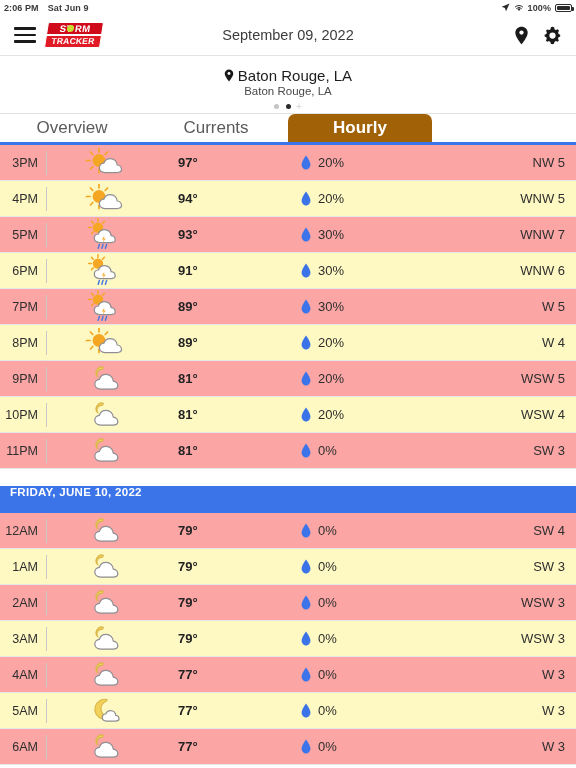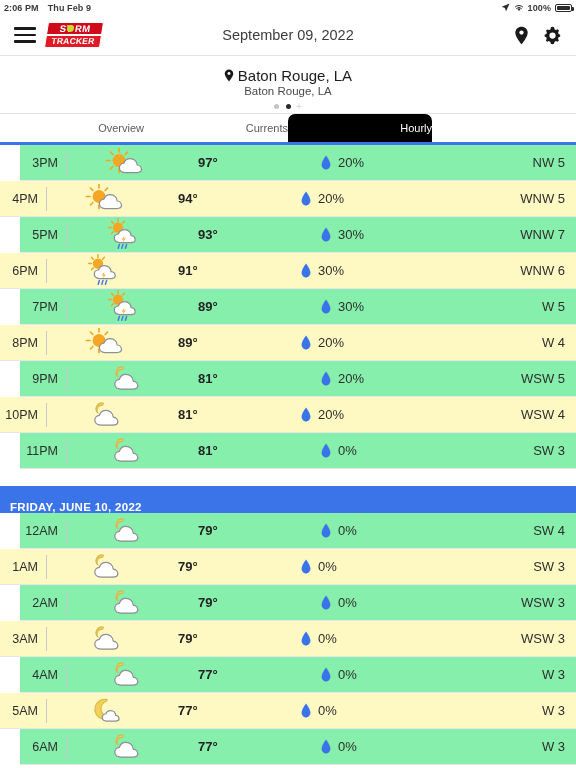--- a/index.html
+++ b/index.html
@@ -96,70 +96,70 @@
   .dots .plus { font-size: 11px; color: #d8d8d8; line-height: 5px; margin-left: -2px; }
 
   
   .tabs {
     height: 31px; position: relative;
     display: flex; align-items: flex-end;
     border-bottom: 3px solid #3b74e8;
     background: #fff;
   }
   .tab {
-    flex: 1; text-align: right;
-    font-size: 11px; color: #5b5b5b;
+    flex: 1; text-align: center;
+    font-size: 17px; color: #5b5b5b;
     height: 28px; line-height: 28px;
     cursor: pointer;
   }
   .tab.active {
-    background: #000000; color: #fff; font-weight: 400;
+    background: #a16207; color: #fff; font-weight: 700;
     border-radius: 7px 7px 0 0;
     height: 28px;
   }
   .tab .radar-wrap { display: inline-flex; align-items: center; gap: 4px; margin-top: 29px; }
 
   
   .list { width: 100%; }
   .row {
     height: 36px; display: flex; align-items: center;
     position: relative;
     border-bottom: 1px solid #e6e6e6;
   }
-  .row.alt { background: #86efac; margin-left: 20px; }
+  .row.alt { background: #fca5a5; }
   .row.plain { background: #fef9c3; }
   .c-time {
     width: 46px; text-align: right; padding-right: 8px;
     font-size: 12.5px; color: #2e2e2e;
   }
   .divider-v { width: 1px; height: 24px; background: #c9c9c9; }
   .c-icon { width: 116px; display: flex; align-items: center; justify-content: center; }
   .c-temp { width: 90px; text-align: left; padding-left: 15px; font-size: 13px; font-weight: 700; color: #232323; }
   .c-precip { flex: 1; display: flex; align-items: center; gap: 7px; padding-left: 48px; }
   .c-precip .pct { font-size: 13px; color: #2e2e2e; }
   .c-wind { padding-right: 11px; text-align: right; font-size: 13px; color: #2e2e2e; min-width: 80px; }
 
   .daybanner {
     height: 27px; background: #3b74e8; color: #fff;
-    display: flex; align-items: flex-end;
+    display: flex; align-items: flex-start;
     padding-left: 10px;
     font-size: 11.5px; font-weight: 700; letter-spacing: .3px;
   }
   .gap { height: 17px; background: #fff; }
 
   svg { display: block; }
 </style>
 </head>
 <body>
 
 <div class="screen">
 
   <div class="statusbar">
     <span class="sb-time">2:06 PM</span>
-    <span class="sb-date">Thu Feb 9</span>
+    <span class="sb-date">Sat Jun 9</span>
     <span class="sb-right">
       <span class="sb-loc-arrow">
         <svg width="9" height="9" viewBox="0 0 10 10">
             <path d="M9.5 .5 L.8 4.3 L4.3 5.5 L5.6 9.2 Z" fill="#2b2b2b"></path>
           </svg>
       </span>
       <span>
         <svg width="10" height="9" viewBox="0 0 12 10">
           <path d="M6 9.2 L4.1 6.8 A3 3 0 0 1 7.9 6.8 Z" fill="#2b2b2b"></path>
           <path d="M1.6 4.2 A6.4 6.4 0 0 1 10.4 4.2" stroke="#2b2b2b" stroke-width="1.2" fill="none" stroke-linecap="round"></path>

